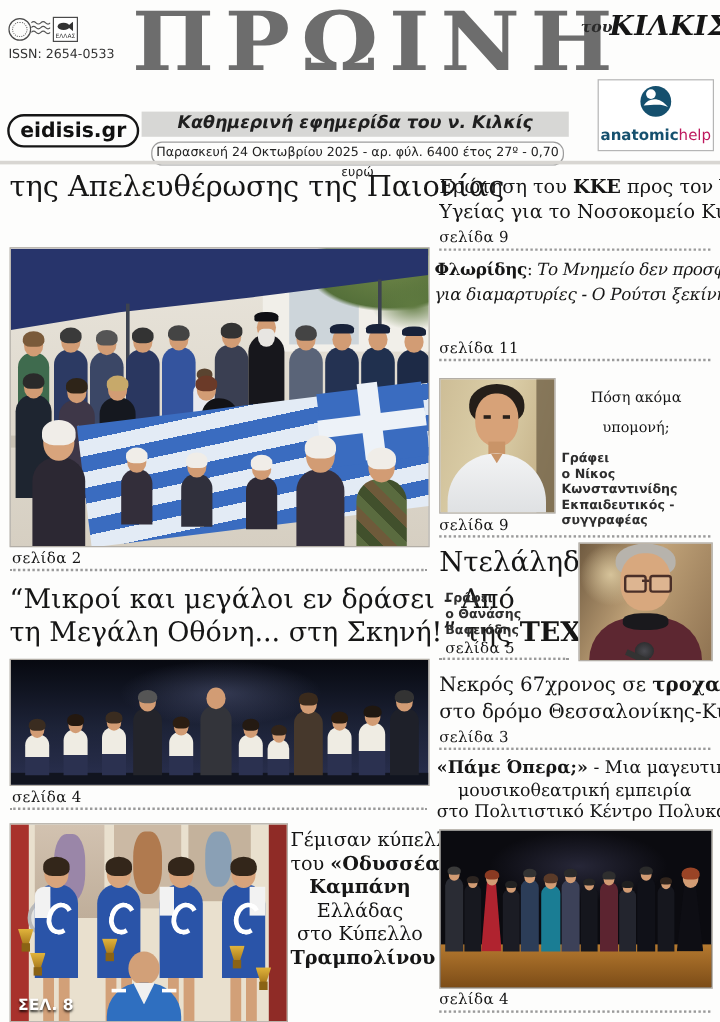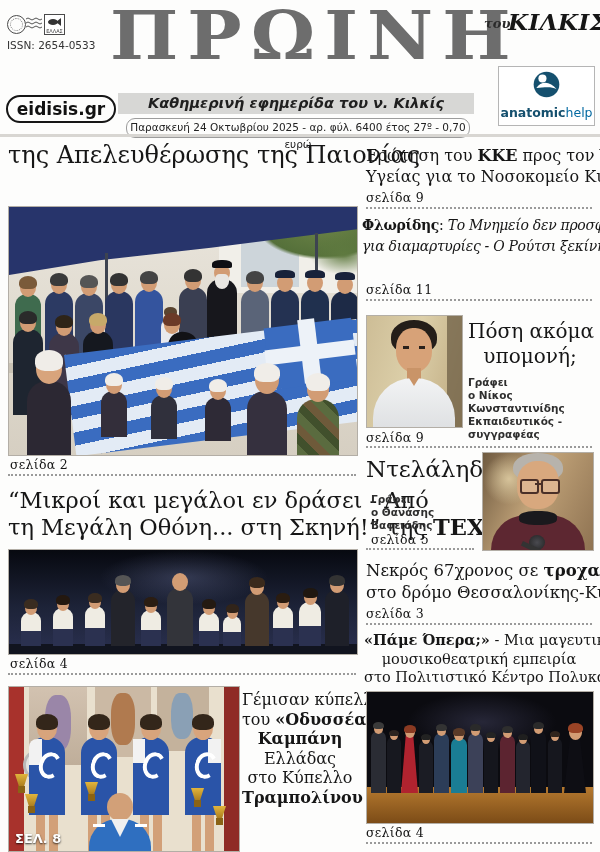--- a/index.html
+++ b/index.html
@@ -53,21 +53,21 @@
 
   <div class="abs pill" style="left:6px;top:95px;width:106px;height:24px;line-height:24px;font-size:17px;color:#111;">eidisis.gr</div>
 
   <div class="abs" style="left:498px;top:66px;width:95px;height:58px;border:1px solid #b5b5b5;background:#fff;">
     <svg style="position:absolute;left:34px;top:4px;" width="27" height="27" viewBox="0 0 40 40">
       <circle cx="20" cy="20" r="19" fill="#15506e"></circle>
       <circle cx="14" cy="11" r="6" fill="#fff"></circle>
       <path d="M5 25 C 12 14, 26 15, 35 27 C 26 22, 15 25, 5 25 Z" fill="#fff"></path>
     </svg>
     <div class="san" style="position:absolute;left:0;bottom:5px;width:100%;text-align:center;font-size:12.5px;">
-      <span style="font-weight:700;color:#15506e;">anatomic</span><span style="color:#0369a1;">help</span>
+      <span style="font-weight:700;color:#15506e;">anatomic</span><span style="color:#be185d;">help</span>
     </div>
   </div>
 
   <div class="abs" style="left:0;top:134px;width:600px;height:3px;background:#d8d6d2;"></div>
 
   <div class="abs hl ser" style="left:8px;top:142px;width:350px;font-size:24px;line-height:27px;">
     <div><span>της Απελευθέρωσης της Παιονίας</span></div>
   </div>
 
   <div class="photo" id="ph-ceremony" style="left:8px;top:206px;width:348px;height:248px;">
@@ -285,21 +285,21 @@
       <div style="position: absolute; left: 0px; top: 0px; width: 95px; height: 111px; background: linear-gradient(105deg, rgb(205, 189, 150) 0%, rgb(220, 207, 169) 45%, rgb(189, 168, 126) 100%);"></div>
       <div style="position: absolute; left: 80px; top: 0px; width: 15px; height: 111px; background: rgb(110, 95, 70); opacity: 0.75;"></div>
       <div style="position: absolute; left: 24px; top: 4px; width: 46px; height: 34px; background: rgb(36, 30, 25); border-radius: 50% 50% 42% 42%;"></div>
       <div style="position: absolute; left: 29px; top: 12px; width: 36px; height: 44px; background: rgb(215, 162, 120); border-radius: 46%;"></div>
       <div style="position: absolute; left: 36px; top: 30px; width: 6px; height: 3px; background: rgb(42, 33, 28);"></div>
       <div style="position: absolute; left: 52px; top: 30px; width: 6px; height: 3px; background: rgb(42, 33, 28);"></div>
       <div style="position: absolute; left: 40px; top: 52px; width: 14px; height: 12px; background: rgb(201, 148, 104);"></div>
       <div style="position: absolute; left: 6px; top: 62px; width: 82px; height: 49px; background: linear-gradient(rgb(242, 243, 244), rgb(223, 225, 227)); border-radius: 40px 40px 0px 0px;"></div>
       <div style="position: absolute; left: 42px; top: 62px; width: 10px; height: 8px; background: rgb(201, 148, 104); clip-path: polygon(0px 0px, 100% 0px, 50% 100%);"></div>
     </div>
-  <div class="abs hl ser" style="left:468px;top:319px;width:124px;font-size:20px;line-height:25px;">
+  <div class="abs hl ser" style="left:468px;top:319px;width:124px;font-size:12px;line-height:25px;">
     <div><span>Πόση ακόμα</span></div>
     <div><span>υπομονή;</span></div>
   </div>
   <div class="abs byl" style="left:468px;top:376px;width:124px;">
     <div>Γράφει</div>
     <div>ο Νίκος Κωνσταντινίδης</div>
     <div>Εκπαιδευτικός -</div>
     <div>συγγραφέας</div>
   </div>
   <div class="abs cap" style="left:366px;top:430px;">σελίδα 9</div>

